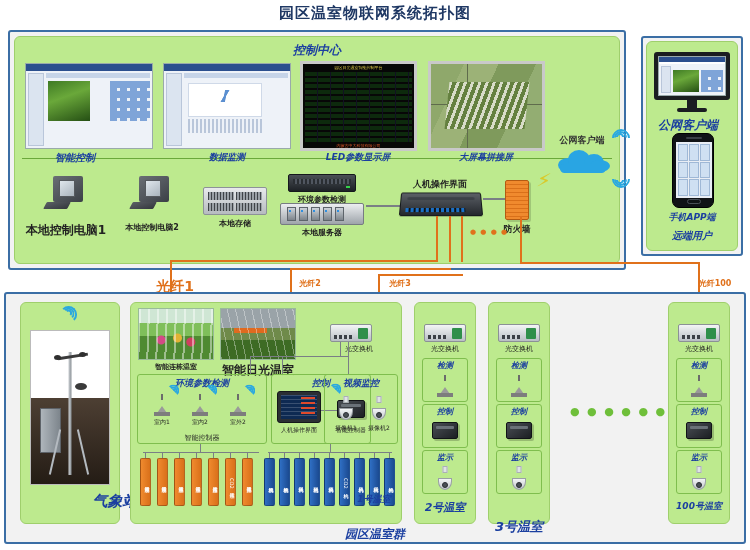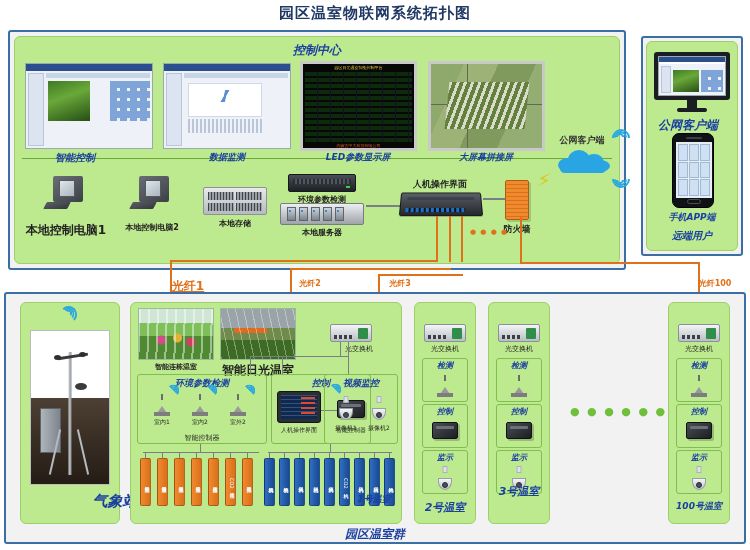--- a/index.html
+++ b/index.html
@@ -400,21 +400,21 @@
 
 <div class="fline" style="left:290px; top:268px; width:161px; height:2px;"></div>
 <div class="fline" style="left:290px; top:268px; width:2px; height:26px;"></div>
 
 <div class="fline" style="left:378px; top:274px; width:85px; height:2px;"></div>
 <div class="fline" style="left:378px; top:274px; width:2px; height:20px;"></div>
 
 <div class="fline" style="left:520px; top:262px; width:180px; height:2px;"></div>
 <div class="fline" style="left:698px; top:262px; width:2px; height:32px;"></div>
 
-<div class="lbl" style="left:188px; top:278px; font-size:12px; color:#e0711b; font-weight:bold;text-decoration:underline;">光纤1</div>
+<div class="lbl" style="left:175px; top:278px; font-size:14px; color:#e0711b; font-weight:bold;text-decoration:underline;">光纤1</div>
 <div class="lbl" style="left:310px; top:278px; font-size:8px; color:#e0711b; font-weight:bold;">光纤2</div>
 <div class="lbl" style="left:400px; top:278px; font-size:8px; color:#e0711b; font-weight:bold;">光纤3</div>
 <div class="lbl" style="left:715px; top:278px; font-size:8px; color:#e0711b; font-weight:bold;">光纤100</div>
 
 <div class="outer" style="left:4px; top:292px; width:742px; height:252px;"></div>
 
 <div class="green" style="left:20px; top:302px; width:100px; height:222px;"></div>
 <div class="wifi" style="left:60px; top:310px; width:20px; height:16px; transform:rotate(45deg);">
   <i style="left:2px; top:2px; width:7px; height:7px;"></i>
   <i style="left:0px; top:0px; width:12px; height:12px;"></i>
@@ -632,21 +632,21 @@
 <div class="panel-title" style="top:406px; left:496px; width:46px; font-size:8px;">控制</div>
 <div class="ctrlbox" style="left:506px; top:422px; width:26px; height:17px;"></div>
 
 <div class="subbox" style="left:496px; top:450px; width:46px; height:44px;"></div>
 <div class="panel-title" style="top:452px; left:496px; width:46px; font-size:8px;">监示</div>
 <div class="cam" style="left:510px; top:466px; width:18px; height:24px;">
   <div class="neck"></div>
   <div class="dome"></div>
   <div class="eye"></div>
 </div>
-<div class="lbl lbl-b" style="left:519px; top:484px; font-size:11px;">3号温室</div>
+<div class="lbl lbl-b" style="left:519px; top:518px; font-size:13px;">3号温室</div>
 
 <div class="gdots" style="left:570px; top:405px;">● ● ● ● ● ●</div>
 
 <div class="green" style="left:668px; top:302px; width:62px; height:222px;"></div>
 <div class="fsw" style="left:678px; top:324px; width:42px; height:18px;">
   <div class="p"></div>
   <div class="g"></div>
 </div>
 <div class="lbl" style="left:699px; top:344px; font-size:7px;">光交换机</div>
 

